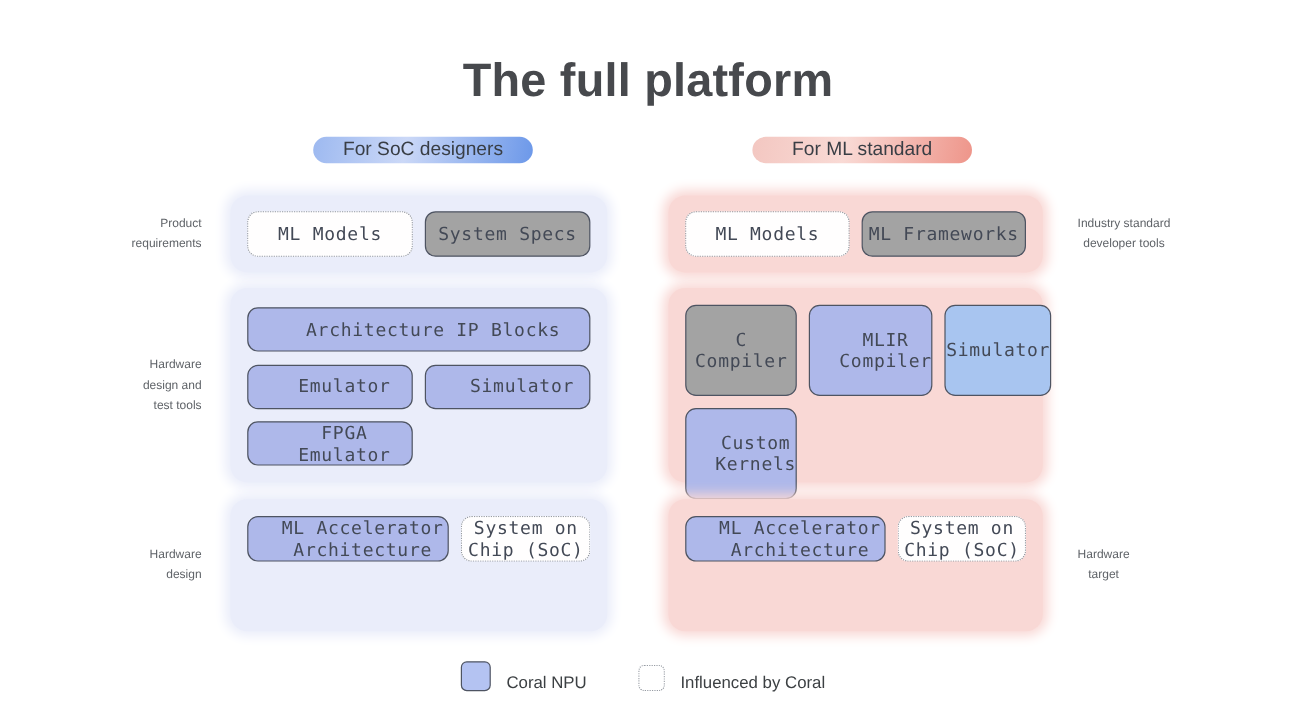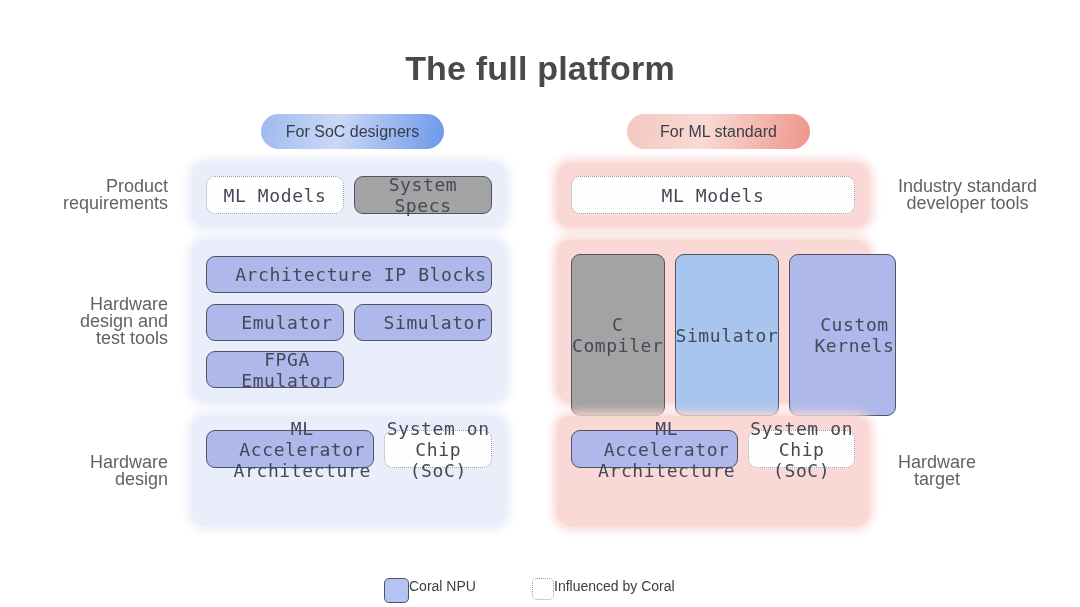--- a/index.html
+++ b/index.html
@@ -2,67 +2,67 @@
 <html><head>
 <meta charset="utf-8">
 <style>
   html,body { margin:0; padding:0; background:#ffffff; }
   .stage {
     position:relative; width:1080px; height:607px; background:#ffffff;
     overflow:hidden; font-family:"Liberation Sans", sans-serif;
   }
   .title {
     position:absolute; left:0; top:48px; width:1080px;
-    text-align:center; font-size:34px; line-height:40px;
+    text-align:center; font-size:39px; line-height:40px;
     font-weight:600; color:#47494d; letter-spacing:0.2px; margin:0;
   }
   .pill {
-    position:absolute; top:114px; height:35px; width:183px;
+    position:absolute; top:114px; height:22px; width:183px;
     border-radius:18px; display:flex; align-items:center; justify-content:center;
     font-size:16px; font-weight:500; color:#393e45;
   }
   .pill-blue { left:261px; background:linear-gradient(100deg,#9db9f0 0%,#cbd8f7 42%,#6c98e9 100%); }
   .pill-pink { left:627px; background:linear-gradient(100deg,#f3c7c1 0%,#f9dad5 42%,#ee958a 100%); }
 
   .row-label {
     position:absolute; display:flex; align-items:center;
-    font-size:18px; line-height:17px; color:#5f6368; white-space:pre-line;
+    font-size:10px; line-height:17px; color:#5f6368; white-space:pre-line;
   }
   .row-label.left  { left:62px;  width:106px; justify-content:flex-end; text-align:right; }
   .row-label.right { left:898px; width:150px; justify-content:flex-start; text-align:center; }
 
   .section { position:absolute; border-radius:14px; box-sizing:border-box; }
   .section.blue { background:#eaedfa; box-shadow:0 0 10px 4px #eaedfa; }
   .section.pink { background:#f9d8d5; box-shadow:0 0 10px 4px #f9d8d5; }
 
   .box {
     box-sizing:border-box; display:flex; align-items:center; justify-content:center;
     border-radius:9px; font-family:"DejaVu Sans Mono","Liberation Mono",monospace;
-    font-size:18px; letter-spacing:0.6px; color:#434956; text-align:center;
+    font-size:15px; letter-spacing:0.6px; color:#434956; text-align:center;
   }
   .box.filled   { background:#aeb8ea; border:1.5px solid #4e5462;padding-left:24px; }
   .box.filled-lt{ background:#a8c5f0; border:1.5px solid #4e5462; }
   .box.outline  { background:#a3a3a3; border:1.5px solid #4e5462; }
   .box.dotted   { background:#fffefe; border:1.5px dotted #969ba3; }
 
   
   .sec-pair { display:flex; gap:10px; padding:13px 14px; }
   .sec-pair .box { flex:1; height:38px; }
 
   .sec-grid5 { display:flex; flex-wrap:wrap; gap:9px 10px; padding:16px 14px 12px; }
   .sec-grid5 .wide { width:100%; height:37px; }
   .sec-grid5 .half { width:calc(50% - 5px); height:37px; }
 
-  .sec-grid4 { display:grid; grid-template-columns:1fr 1fr 1fr 1fr; gap:10px; padding:14px; height:100%; }
+  .sec-grid4 { display:grid; grid-template-columns:1fr 1fr 1fr; gap:10px; padding:14px; height:100%; }
   .sec-grid4 .box { height:auto; }
 
   .sec-stack { display:flex; flex-direction:row; gap:10px; padding:14px 14px 10px; }
   .sec-stack .box { height:38px; }
 
-  .legend-item { position:absolute; top:578px; height:26px; display:flex; align-items:flex-start; }
+  .legend-item { position:absolute; top:550px; height:26px; display:flex; align-items:flex-end; gap:13px; }
   .swatch { box-sizing:border-box; border-radius:5px; }
   .swatch.blue   { width:25px; height:25px; background:#b4c3f2; border:1.7px solid #4e5462; }
   .swatch.dotted { width:22px; height:22px; background:#ffffff; border:1.5px dotted #969ba3; }
   .legend-text { font-size:14px; color:#3c4043; }
 </style>
 </head>
 <body>
 
 <div class="stage">
 
@@ -96,25 +96,27 @@
     <div class="box filled half">FPGA Emulator</div>
   </div>
 
   <div class="section blue sec-stack" style="left:192px;top:416px;width:314px;height:110px">
     <div class="box filled">ML Accelerator Architecture</div>
     <div class="box dotted">System on Chip (SoC)</div>
   </div>
 
   <div class="section pink sec-pair" style="left:557px;top:163px;width:312px;height:64px">
     <div class="box dotted">ML Models</div>
+    <div class="box outline">ML Frameworks</div>
   </div>
 
   <div class="section pink" style="left:557px;top:240px;width:312px;height:162px">
     <div class="sec-grid4">
       <div class="box outline">C Compiler</div>
+      <div class="box filled">MLIR Compiler</div>
       <div class="box filled-lt">Simulator</div>
       <div class="box filled">Custom Kernels</div>
     </div>
   </div>
 
   <div class="section pink sec-stack" style="left:557px;top:416px;width:312px;height:110px">
     <div class="box filled">ML Accelerator Architecture</div>
     <div class="box dotted">System on Chip (SoC)</div>
   </div>
 

